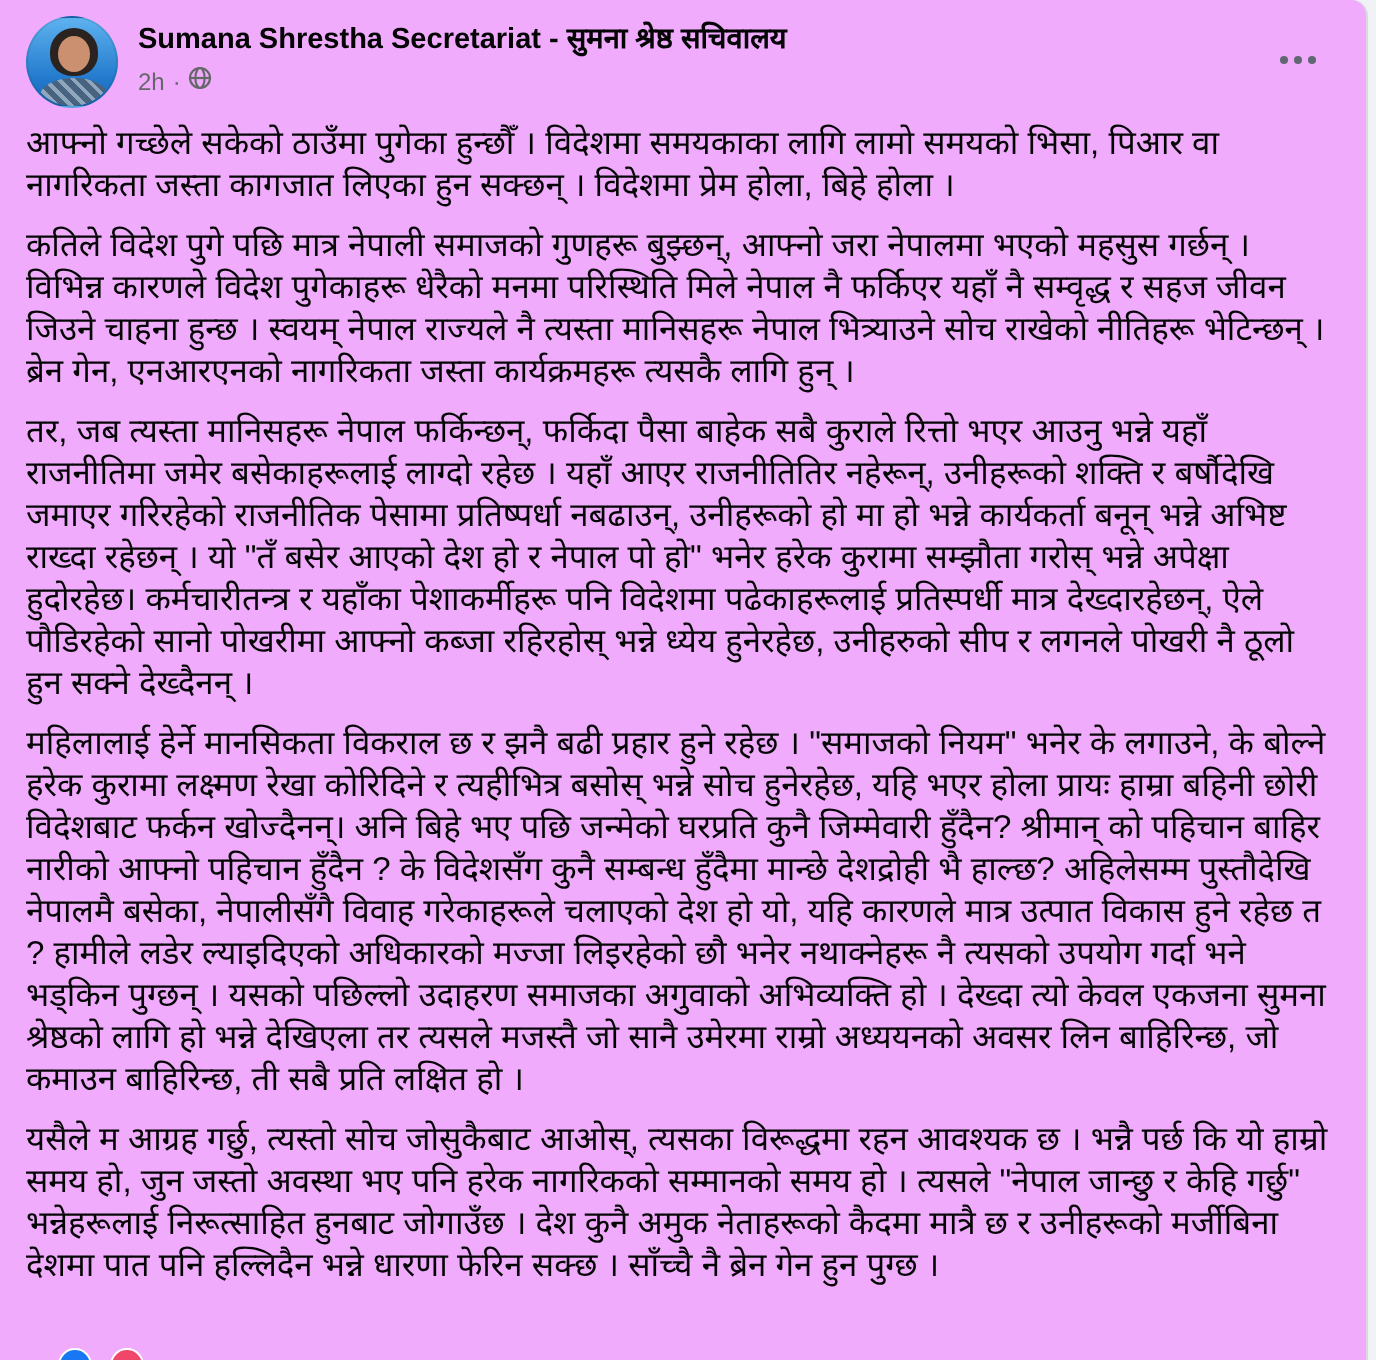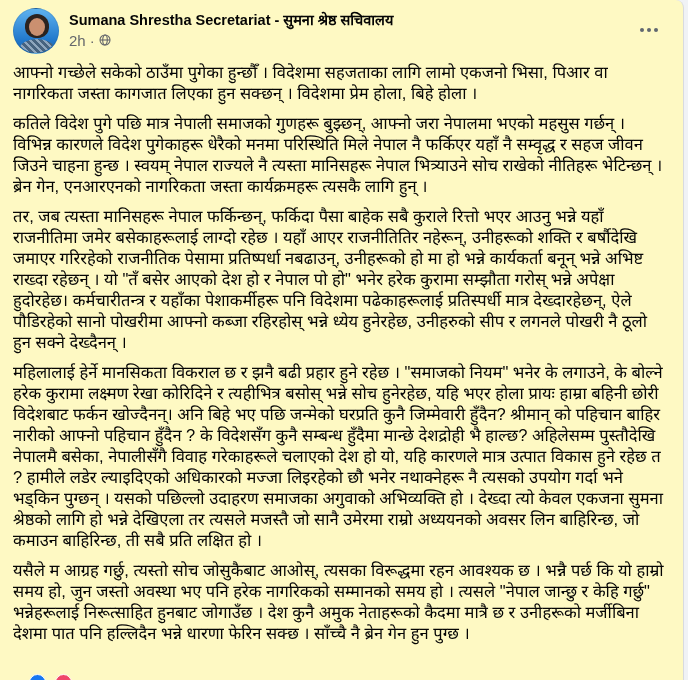--- a/index.html
+++ b/index.html
@@ -1,33 +1,33 @@
 <!DOCTYPE html>
 <html><head>
 <meta charset="utf-8">
 <style>
   * { margin:0; padding:0; box-sizing:border-box; }
   html,body { width:688px; height:680px; overflow:hidden;
     font-family:"Liberation Sans", sans-serif; background:#f0f2f5; }
-  .card { position:relative; width:684px; height:680px; background:#fef9c3;
+  .card { position:relative; width:684px; height:680px; background:#f0abfc;
     border-right:1px solid #d8dadf; border-top-right-radius:8px; }
   .header { display:flex; align-items:flex-start; padding:8px 16px 4px 13px; }
   .avatar { width:46px; height:46px; border-radius:50%; position:relative;
     overflow:hidden; flex:0 0 46px; background:linear-gradient(180deg,#5eb2ef 0%,#2279cc 70%,#1a66b0 100%);
     border:1px solid rgba(0,0,0,.08); cursor:pointer; }
   .avatar .hair { position:absolute; left:11px; top:5px; width:24px; height:24px;
     border-radius:50% 50% 45% 45%; background:#2b2320; }
   .avatar .face { position:absolute; left:15px; top:9px; width:16px; height:18px;
     border-radius:50%; background:#cb9070; }
   .avatar .body { position:absolute; left:6px; bottom:-4px; width:34px; height:18px;
     border-radius:50% 50% 0 0; background:repeating-linear-gradient(45deg,#47637f 0 3px,#8fa6bd 3px 5px); }
   .head-text { margin-left:10px; padding-top:3px; min-width:0; }
   .author { font-size:14.5px; font-weight:700; color:#050505; line-height:19px; cursor:pointer; }
   .meta { display:flex; align-items:center; gap:4px; margin-top:3px;
-    font-size:15px; color:#65676b; line-height:16px; }
+    font-size:12px; color:#65676b; line-height:16px; }
   .globe { display:inline-block; }
   .more-btn { position:absolute; top:14px; right:18px; width:32px; height:32px;
     border:none; background:transparent; border-radius:50%; cursor:pointer;
     display:flex; align-items:center; justify-content:center; gap:3px; }
   .more-btn i { width:4px; height:4px; border-radius:50%; background:#606770; display:block; }
   .body-text { padding:4px 18px 0 13px; color:#050505; font-size:16.5px;
     line-height:21px; }
   .body-text p { margin:0 0 9px 0; }
   .reactions { position:absolute; left:0; bottom:-12px; height:18px; padding-left:29px;
     display:flex; gap:9px; }
@@ -61,21 +61,21 @@
     </div>
   </div>
 
   <button class="more-btn" aria-label="More options">
     <i></i>
     <i></i>
     <i></i>
   </button>
 
   <div class="body-text">
-    <p>आफ्नो गच्छेले सकेको ठाउँमा पुगेका हुन्छौँ । विदेशमा सहजताका लागि लामो एकजनो भिसा, पिआर वा नागरिकता जस्ता कागजात लिएका हुन सक्छन् । विदेशमा प्रेम होला, बिहे होला ।</p>
+    <p>आफ्नो गच्छेले सकेको ठाउँमा पुगेका हुन्छौँ । विदेशमा समयकाका लागि लामो समयको भिसा, पिआर वा नागरिकता जस्ता कागजात लिएका हुन सक्छन् । विदेशमा प्रेम होला, बिहे होला ।</p>
     <p>कतिले विदेश पुगे पछि मात्र नेपाली समाजको गुणहरू बुझ्छन्, आफ्नो जरा नेपालमा भएको महसुस गर्छन् । विभिन्न कारणले विदेश पुगेकाहरू धेरैको मनमा परिस्थिति मिले नेपाल नै फर्किएर यहाँ नै सम्वृद्ध र सहज जीवन जिउने चाहना हुन्छ । स्वयम् नेपाल राज्यले नै त्यस्ता मानिसहरू नेपाल भित्र्याउने सोच राखेको नीतिहरू भेटिन्छन् । ब्रेन गेन, एनआरएनको नागरिकता जस्ता कार्यक्रमहरू त्यसकै लागि हुन् ।</p>
     <p>तर, जब त्यस्ता मानिसहरू नेपाल फर्किन्छन्, फर्किदा पैसा बाहेक सबै कुराले रित्तो भएर आउनु भन्ने यहाँ राजनीतिमा जमेर बसेकाहरूलाई लाग्दो रहेछ । यहाँ आएर राजनीतितिर नहेरून्, उनीहरूको शक्ति र बर्षौदेखि जमाएर गरिरहेको राजनीतिक पेसामा प्रतिष्पर्धा नबढाउन्, उनीहरूको हो मा हो भन्ने कार्यकर्ता बनून् भन्ने अभिष्ट राख्दा रहेछन् । यो "तँ बसेर आएको देश हो र नेपाल पो हो" भनेर हरेक कुरामा सम्झौता गरोस् भन्ने अपेक्षा हुदोरहेछ। कर्मचारीतन्त्र र यहाँका पेशाकर्मीहरू पनि विदेशमा पढेकाहरूलाई प्रतिस्पर्धी मात्र देख्दारहेछन्, ऐले पौडिरहेको सानो पोखरीमा आफ्नो कब्जा रहिरहोस् भन्ने ध्येय हुनेरहेछ, उनीहरुको सीप र लगनले पोखरी नै ठूलो हुन सक्ने देख्दैनन् ।</p>
     <p>महिलालाई हेर्ने मानसिकता विकराल छ र झनै बढी प्रहार हुने रहेछ । "समाजको नियम" भनेर के लगाउने, के बोल्ने हरेक कुरामा लक्ष्मण रेखा कोरिदिने र त्यहीभित्र बसोस् भन्ने सोच हुनेरहेछ, यहि भएर होला प्रायः हाम्रा बहिनी छोरी विदेशबाट फर्कन खोज्दैनन्। अनि बिहे भए पछि जन्मेको घरप्रति कुनै जिम्मेवारी हुँदैन? श्रीमान् को पहिचान बाहिर नारीको आफ्नो पहिचान हुँदैन ? के विदेशसँग कुनै सम्बन्ध हुँदैमा मान्छे देशद्रोही भै हाल्छ? अहिलेसम्म पुस्तौदेखि नेपालमै बसेका, नेपालीसँगै विवाह गरेकाहरूले चलाएको देश हो यो, यहि कारणले मात्र उत्पात विकास हुने रहेछ त ? हामीले लडेर ल्याइदिएको अधिकारको मज्जा लिइरहेको छौ भनेर नथाक्नेहरू नै त्यसको उपयोग गर्दा भने भड्किन पुग्छन् । यसको पछिल्लो उदाहरण समाजका अगुवाको अभिव्यक्ति हो । देख्दा त्यो केवल एकजना सुमना श्रेष्ठको लागि हो भन्ने देखिएला तर त्यसले मजस्तै जो सानै उमेरमा राम्रो अध्ययनको अवसर लिन बाहिरिन्छ, जो कमाउन बाहिरिन्छ, ती सबै प्रति लक्षित हो ।</p>
     <p>यसैले म आग्रह गर्छु, त्यस्तो सोच जोसुकैबाट आओस्, त्यसका विरूद्धमा रहन आवश्यक छ । भन्नै पर्छ कि यो हाम्रो समय हो, जुन जस्तो अवस्था भए पनि हरेक नागरिकको सम्मानको समय हो । त्यसले "नेपाल जान्छु र केहि गर्छु" भन्नेहरूलाई निरूत्साहित हुनबाट जोगाउँछ । देश कुनै अमुक नेताहरूको कैदमा मात्रै छ र उनीहरूको मर्जीबिना देशमा पात पनि हल्लिदैन भन्ने धारणा फेरिन सक्छ । साँच्चै नै ब्रेन गेन हुन पुग्छ ।</p>
   </div>
 
   <div class="reactions">
     <span class="reaction" style="background: rgb(24, 119, 242);"></span>
     <span class="reaction" style="background: rgb(240, 70, 106);"></span>
   </div>

